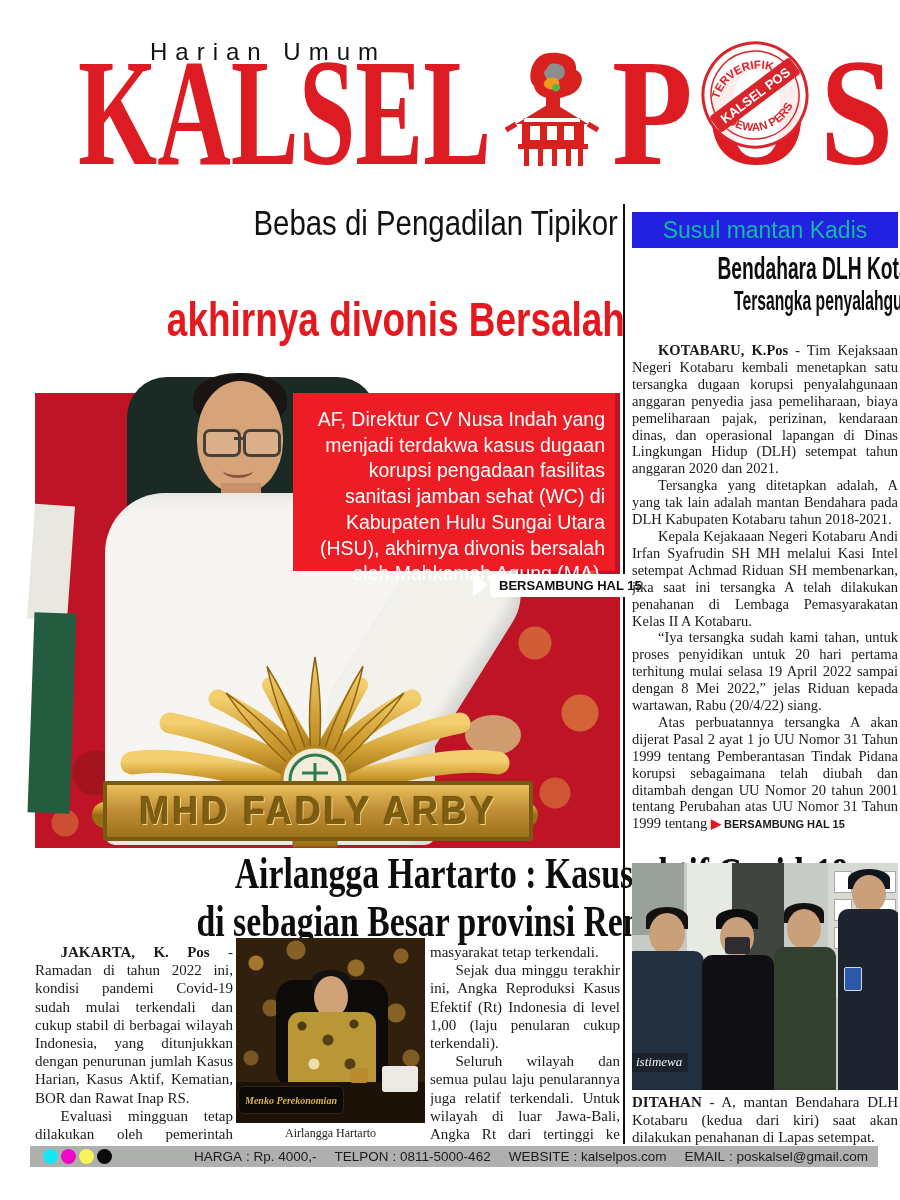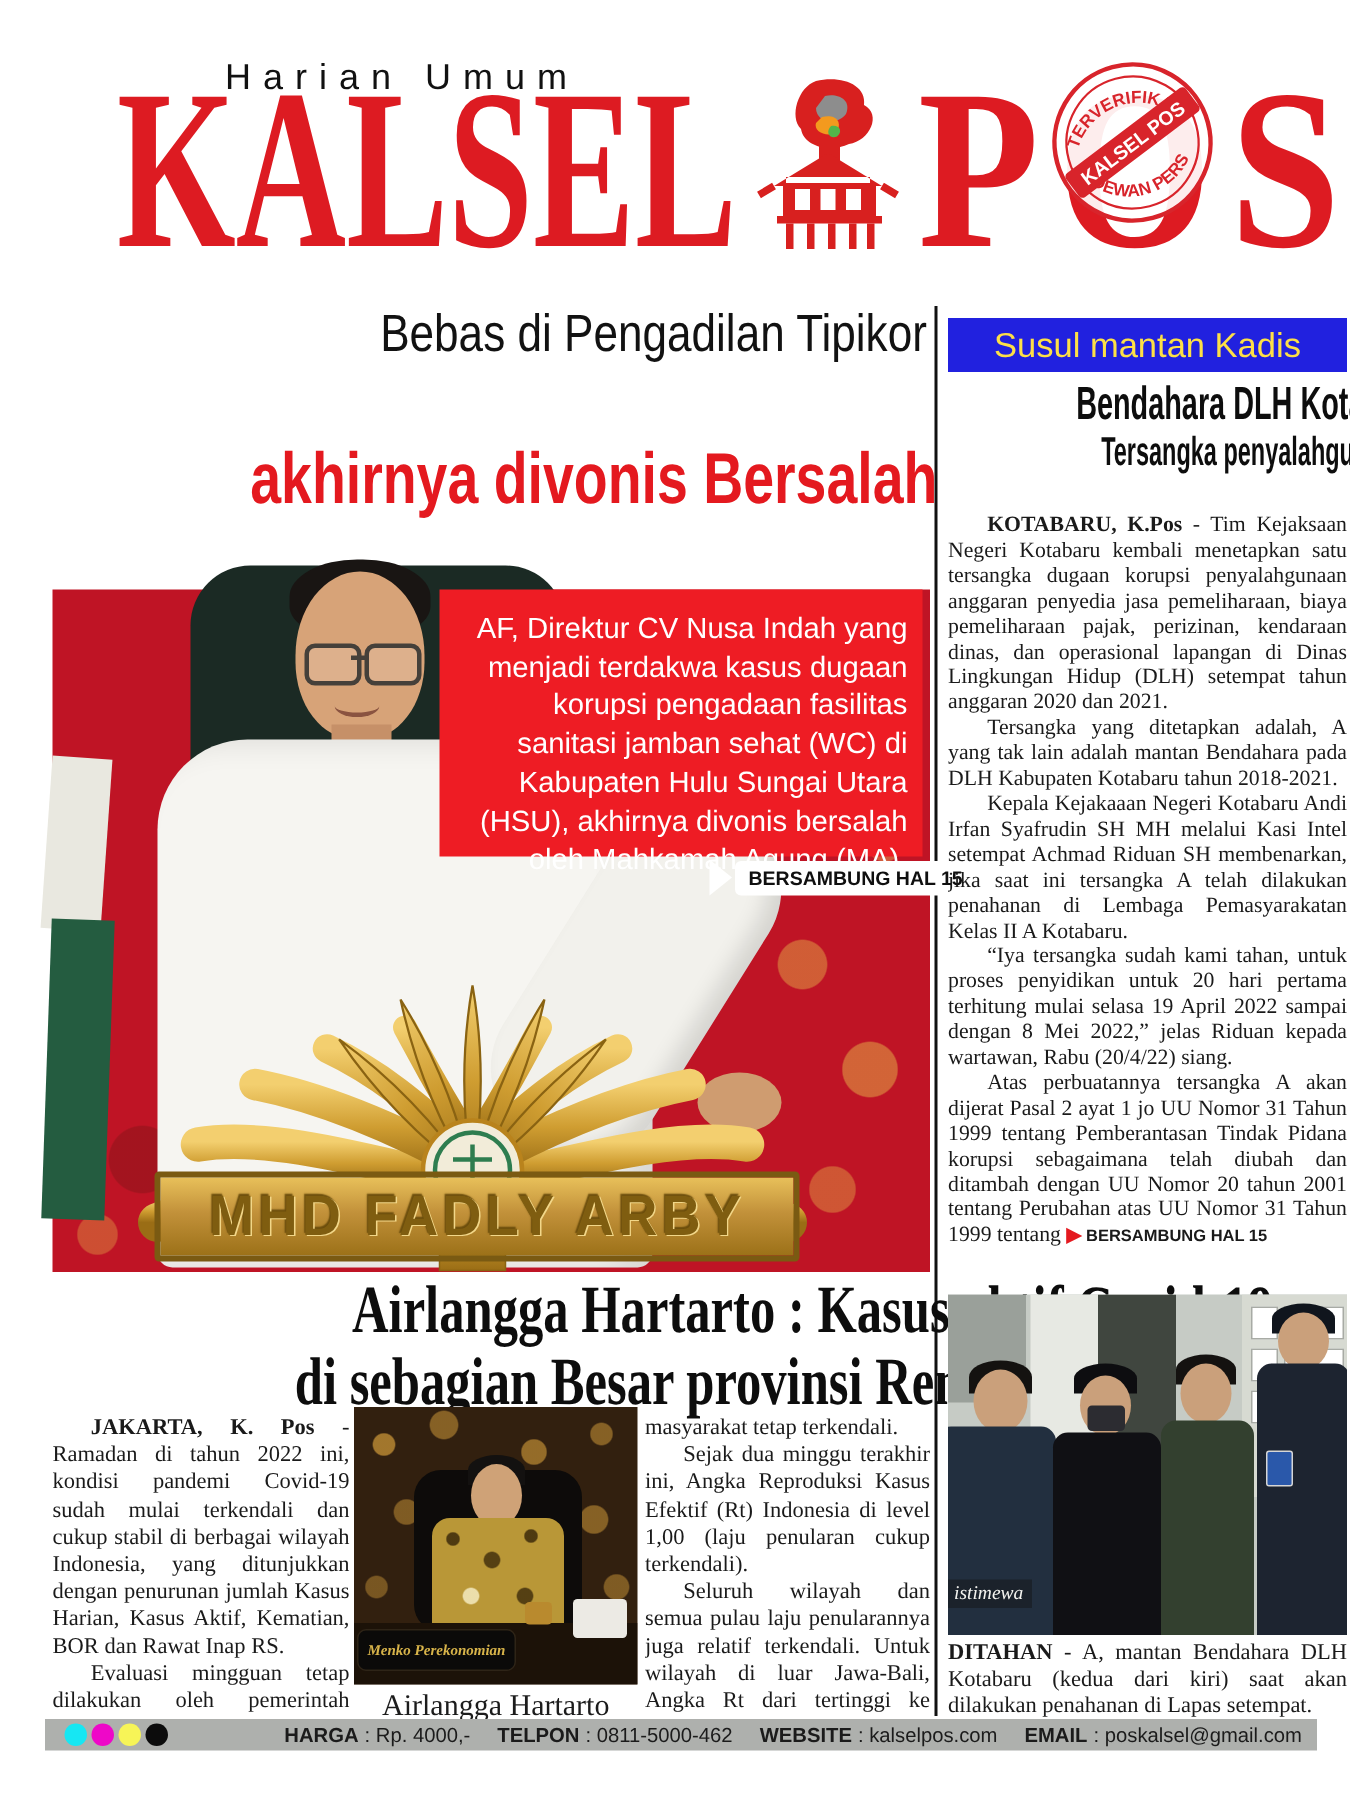--- a/index.html
+++ b/index.html
@@ -114,25 +114,25 @@
       radial-gradient(circle at 66px 12px, rgba(60,42,10,.85) 0 4px, transparent 5px),
       radial-gradient(circle at 26px 52px, rgba(248,240,200,.8) 0 5px, transparent 6px),
       radial-gradient(circle at 62px 52px, rgba(60,42,10,.8) 0 5px, transparent 6px),
       #b99737;}
   .cp-desk{left:0;top:144px;width:189px;height:41px;background:#1c1208;}
   .cp-plate{left:2px;top:148px;width:104px;height:26px;border-radius:6px;background:#0b0a09;
       border:1px solid #2e2417;display:flex;align-items:center;justify-content:center;
       color:#d8b44a;font-weight:bold;font-style:italic;font-size:10px;white-space:nowrap;}
   .cp-tissue{left:146px;top:128px;width:36px;height:26px;background:#eceae4;border-radius:3px;}
   .cp-gavel{left:114px;top:130px;width:18px;height:15px;background:#b98a2e;border-radius:3px;}
-  .covid-caption{left:236px;top:1126px;width:189px;text-align:center;font-size:20px;color:#1c1c1c;}
+  .covid-caption{left:236px;top:1126px;width:189px;text-align:center;font-size:12px;color:#1c1c1c;}
 
   
   .dlh-kicker{left:632px;top:212px;width:266px;height:36px;background:#2121df;display:flex;
-      align-items:center;justify-content:center;color:#fde047;
+      align-items:center;justify-content:center;color:#14b8a6;
       font-family:"Liberation Sans",sans-serif;font-size:23px;}
   .dlh-h{left:632px;width:266px;text-align:center;font-family:"Liberation Sans",sans-serif;
       font-weight:bold;color:#0d0d0d;line-height:1;}
   .dlh-h.l1{top:253px;font-size:31px;}
   .dlh-h.l2{top:288px;font-size:27px;}
   .dlh-body{left:632px;top:342px;width:266px;height:516px;overflow:hidden;
       font-size:14.5px;line-height:16.9px;text-align:justify;}
   .dlh-body p{margin:0;text-indent:1.8em;}
   .dlh-body .dl{font-weight:bold;}
 
@@ -150,21 +150,21 @@
   .dp-patch{position:absolute;background:#2a58aa;border:1px solid #d6d6d6;border-radius:2px;}
   .dp-credit{left:0;bottom:18px;background:rgba(20,20,20,.45);color:#f4f4f0;font-size:13px;
       padding:1px 6px 2px 4px;font-style:italic;}
   .dlh-caption{left:632px;top:1094px;width:266px;font-size:15px;line-height:17.5px;text-align:justify;}
   .dlh-caption .lead{font-weight:bold;}
 
   
   .footerbar{left:30px;top:1146px;width:848px;height:21px;background:#aeb0ad;display:flex;
       align-items:center;justify-content:flex-end;gap:18px;padding-right:10px;box-sizing:border-box;
       font-family:"Liberation Sans",sans-serif;font-size:13.5px;color:#1b1b1b;white-space:nowrap;}
-  .footerbar b{font-weight:bold;}
+  .footerbar b{font-weight:normal;}
   .dot{position:absolute;top:3px;width:15px;height:15px;border-radius:50%;}
   .dot.c{left:13px;background:#16e7f3;} .dot.m{left:31px;background:#ee08c8;}
   .dot.y{left:49px;background:#f7f457;} .dot.k{left:67px;background:#0c0c0c;}
   .f-item{display:flex;gap:4px;}
 </style>
 </head>
 <body>
 
 <div id="page">
 

